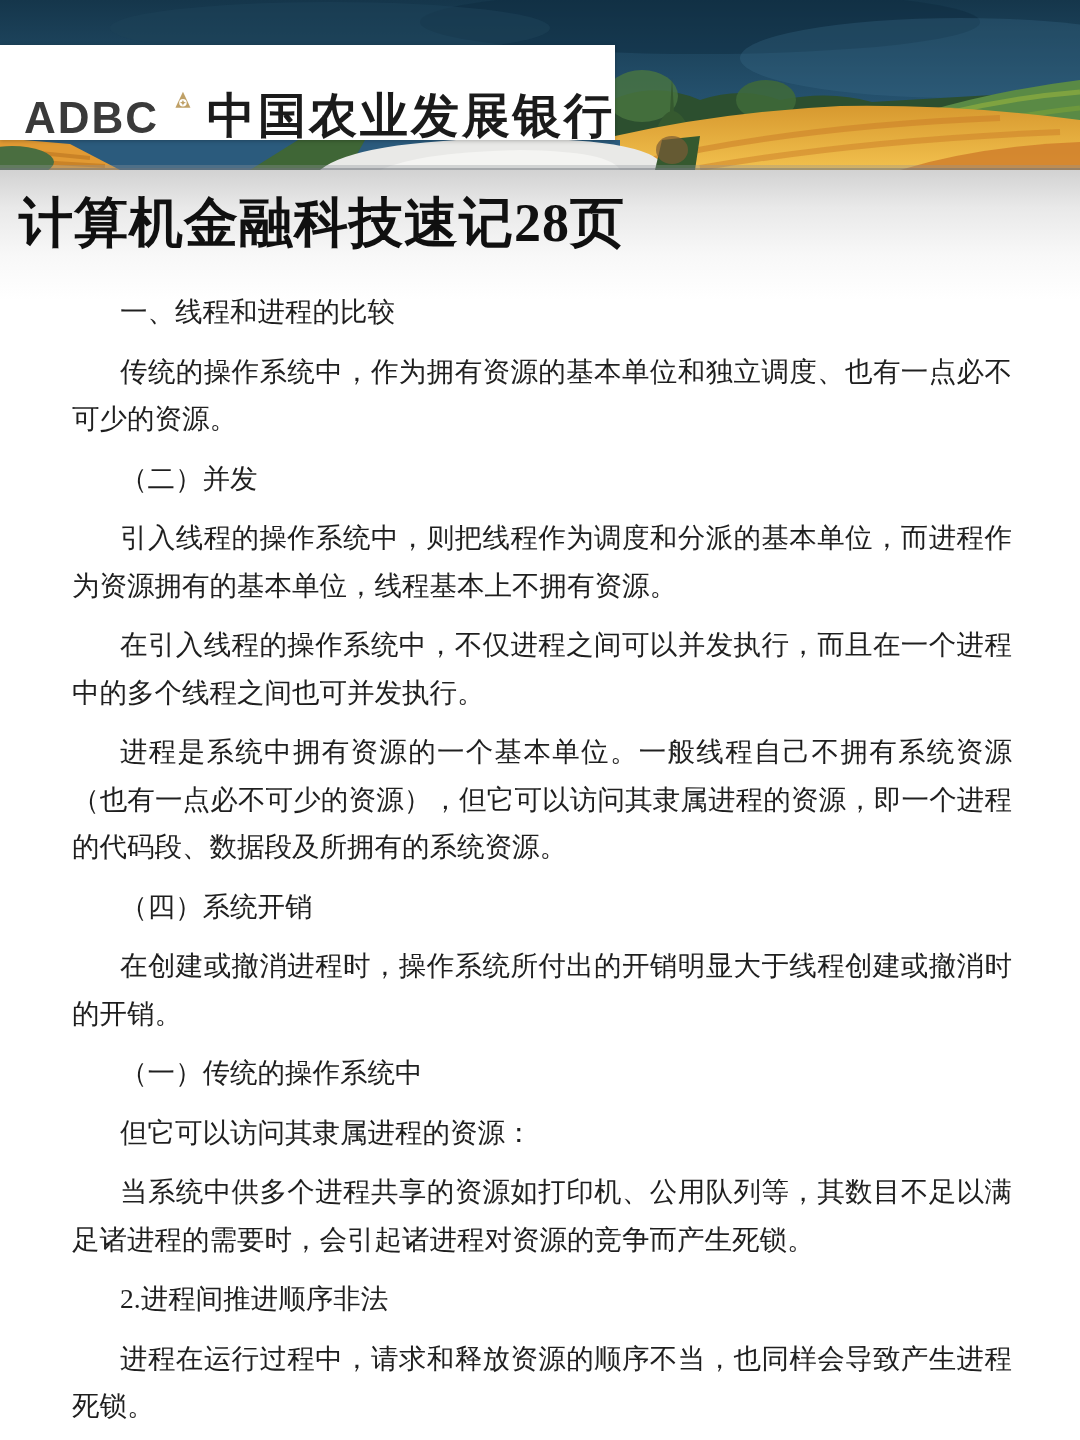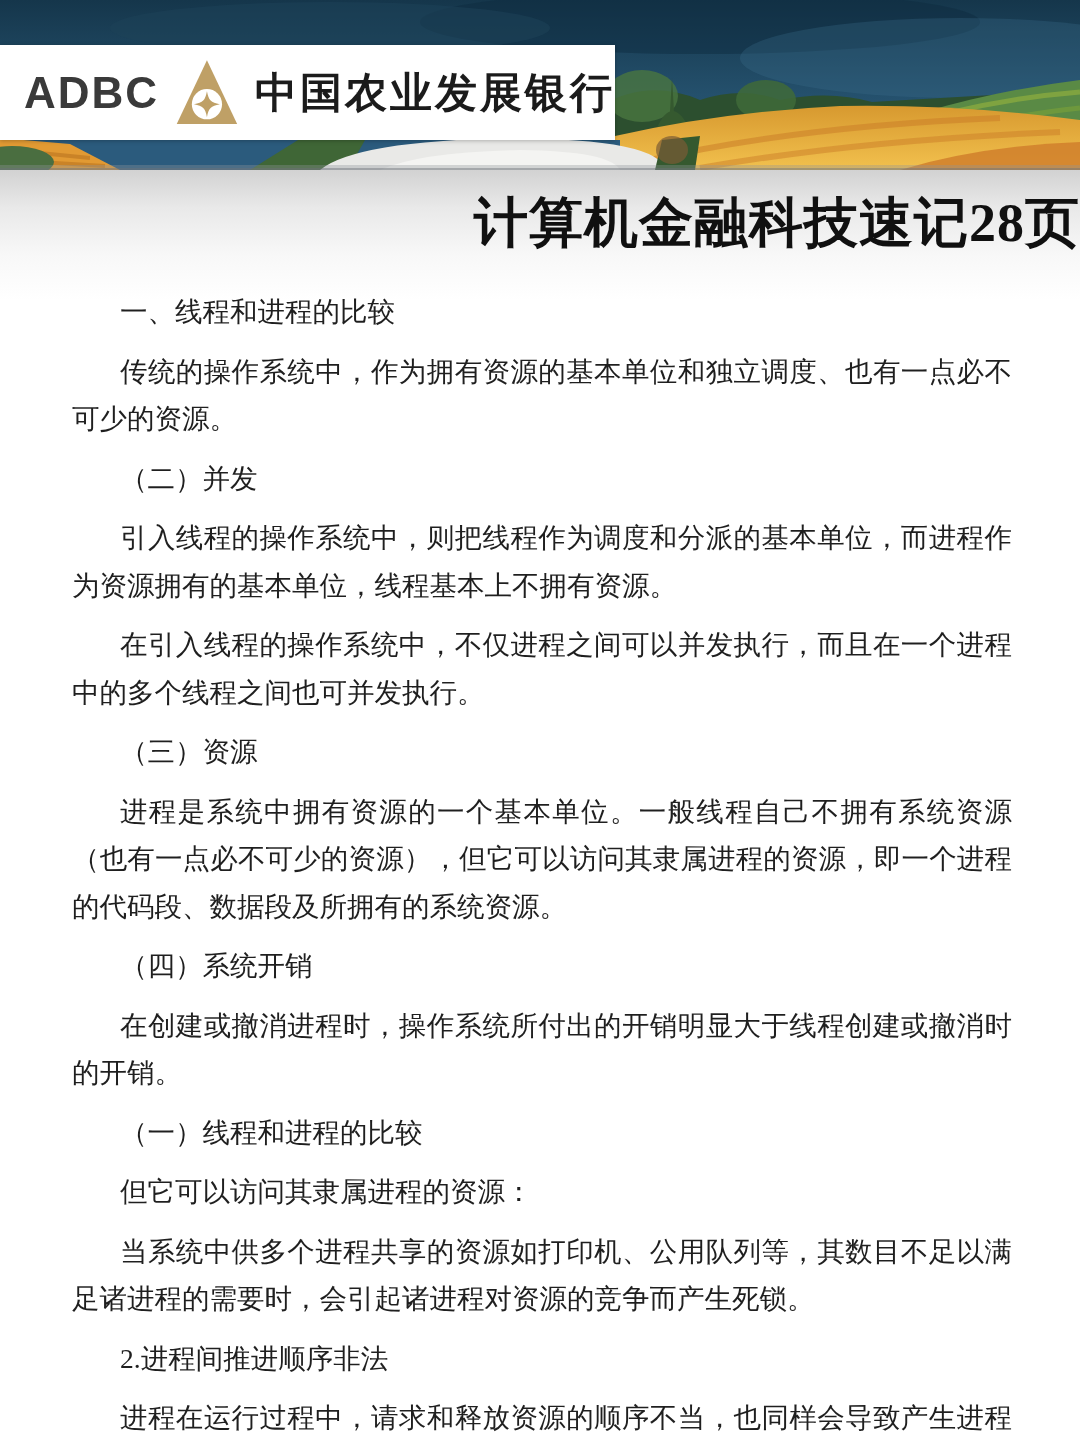--- a/index.html
+++ b/index.html
@@ -20,57 +20,57 @@
   .banner-photo {
     position: absolute; left: 0; top: 0;
     width: 1080px; height: 170px;
     display: block;
   }
   .logo-box {
     position: absolute; left: 0; top: 45px;
     width: 615px; height: 95px;
     background: #ffffff;
     box-shadow: 0 1px 4px rgba(0,0,0,0.25);
-    display: flex; align-items: center;
+    display: flex; align-items: flex-end;
     padding-left: 24px;
     box-sizing: border-box;
   }
   .adbc-wordmark {
     font-family: "Liberation Sans", "DejaVu Sans", sans-serif;
     font-weight: 700;
     font-size: 44px;
     color: #3a3a3a;
     letter-spacing: 2px;
     line-height: 1;
   }
   .emblem {
     width: 74px; height: 80px;
     margin: 0 16px 0 16px;
     display: block;
   }
   .bank-name {
     font-family: "Liberation Sans", "DejaVu Sans", sans-serif;
     font-weight: 700;
-    font-size: 42px;
+    font-size: 48px;
     color: #1b1b1b;
     letter-spacing: 3px;
     line-height: 1;
     white-space: nowrap;
   }
 
   
   .content {
     position: relative;
     width: 1080px; height: 1270px;
     background: linear-gradient(180deg, #d2d2d2 0px, #e9e9e9 38px, #f8f8f8 85px, #ffffff 130px);
   }
   .page-title {
     margin: 0;
     padding-top: 22px;
-    text-align: right;
+    text-align: left;
     font-family: "Liberation Serif", "DejaVu Serif", serif;
     font-weight: 700;
     font-size: 54px;
     letter-spacing: 1px;
     color: #101010;
     line-height: 1.15;
     padding-left: 19px;
   }
   .document-body {
     position: absolute;
@@ -157,23 +157,22 @@
 </div>
 
 <div class="content">
   <h1 class="page-title">计算机金融科技速记28页</h1>
   <div class="document-body">
       <p>一、线程和进程的比较</p>
       <p>传统的操作系统中，作为拥有资源的基本单位和独立调度、也有一点必不可少的资源。</p>
       <p>（二）并发</p>
       <p>引入线程的操作系统中，则把线程作为调度和分派的基本单位，而进程作为资源拥有的基本单位，线程基本上不拥有资源。</p>
       <p>在引入线程的操作系统中，不仅进程之间可以并发执行，而且在一个进程中的多个线程之间也可并发执行。</p>
-      <p>（三）资源</p>
       <p>进程是系统中拥有资源的一个基本单位。一般线程自己不拥有系统资源（也有一点必不可少的资源），但它可以访问其隶属进程的资源，即一个进程的代码段、数据段及所拥有的系统资源。</p>
       <p>（四）系统开销</p>
       <p>在创建或撤消进程时，操作系统所付出的开销明显大于线程创建或撤消时的开销。</p>
-      <p>（一）线程和进程的比较</p>
+      <p>（一）传统的操作系统中</p>
       <p>但它可以访问其隶属进程的资源：</p>
       <p>当系统中供多个进程共享的资源如打印机、公用队列等，其数目不足以满足诸进程的需要时，会引起诸进程对资源的竞争而产生死锁。</p>
       <p>2.进程间推进顺序非法</p>
       <p>进程在运行过程中，请求和释放资源的顺序不当，也同样会导致产生进程死锁。</p>
     </div>
 </div>
 
 </body></html>

